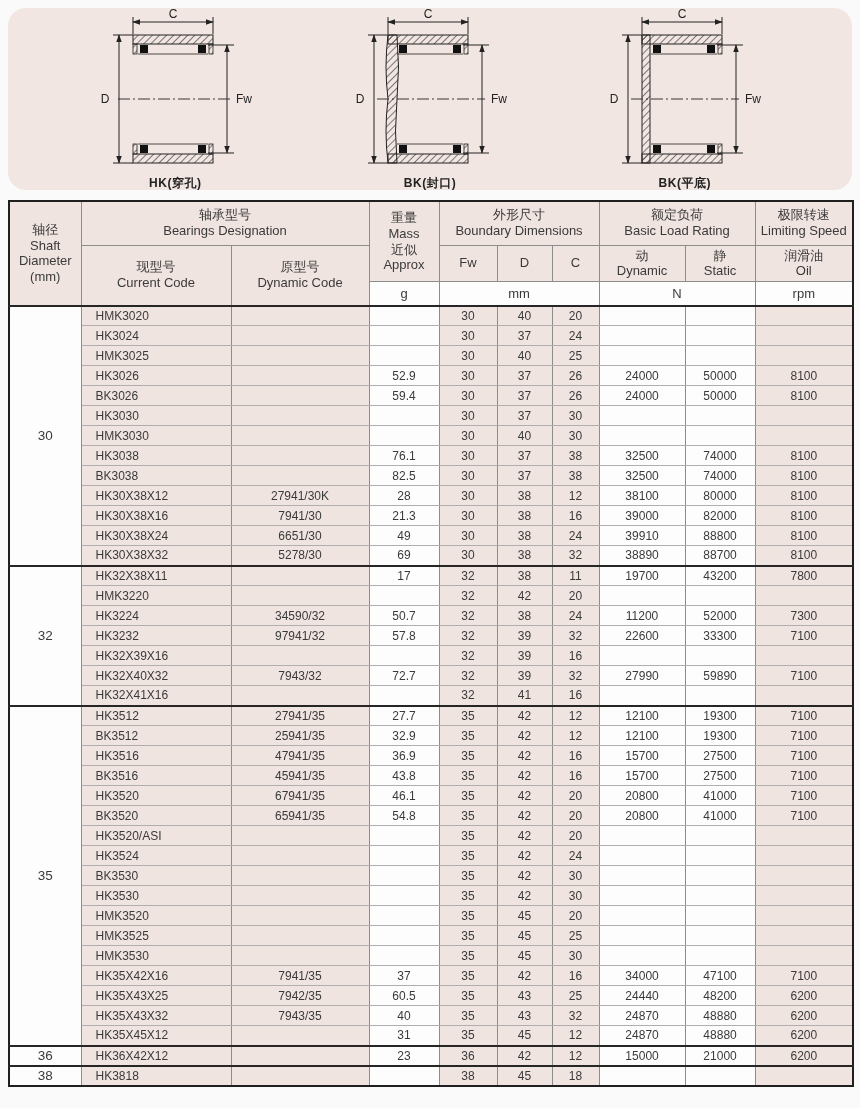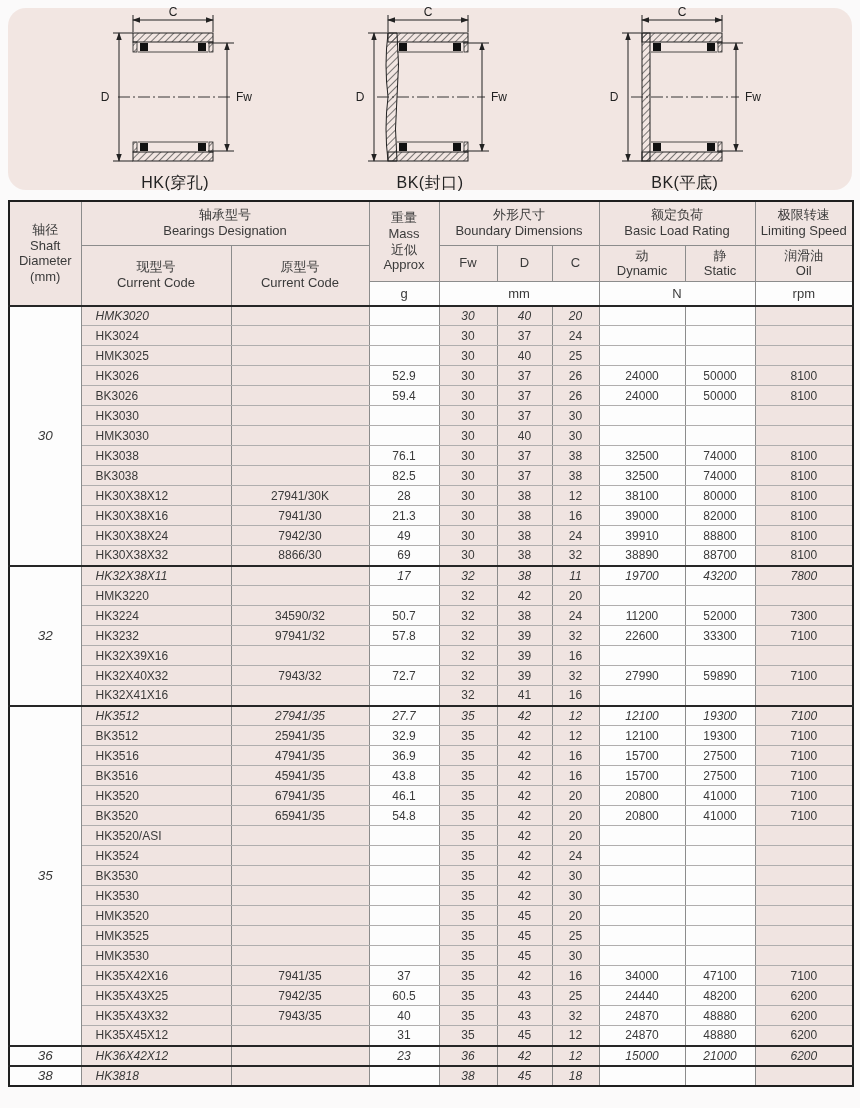--- a/index.html
+++ b/index.html
@@ -14,21 +14,21 @@
   }
   
   .diagram-panel{
     position:absolute; left:8px; top:8px; width:844px; height:182px;
     background:var(--panel); border-radius:18px;
     display:flex; justify-content:space-evenly; align-items:center;
   }
   figure.diagram{display:flex; flex-direction:column; align-items:center;}
   figure.diagram svg{display:block;}
   figcaption{
-    font-size:16px; font-weight:normal; color:#222; margin-top:-4px; letter-spacing:.5px;
+    font-size:12px; font-weight:bold; color:#222; margin-top:-4px; letter-spacing:.5px;
   }
   svg text{font-family:"Liberation Sans",sans-serif; font-size:12px; fill:#222;}
   
   table.spec{
     position:absolute; left:8px; top:200px; width:844px;
     border-collapse:collapse; table-layout:fixed;
     border:2px solid var(--border-dark);
   }
   th,td{
     border:1px solid var(--grid);
@@ -40,21 +40,21 @@
     background:var(--pink); font-weight:normal; font-size:13px;
     line-height:1.22; white-space:pre-line; padding:2px 0;
   }
   thead tr.units th{background:var(--white-cell); height:24px; font-size:13px;}
   thead tr.r1 th{height:44px;}
   thead tr.r2 th{height:36px;}
   tbody td{height:20px; font-size:12px; background:var(--white-cell); line-height:1;}
   tbody td.pk{background:var(--pink);}
   tbody td.code{text-align:left; padding-left:14px;}
   tbody td.shaft{font-size:13.5px; background:var(--white-cell);}
-  tbody tr.grp td{border-top:2px solid #262626;font-style:italic;}
+  tbody tr.grp td{border-top:2px solid #262626;}
 </style>
 </head>
 <body>
 
 <div class="page">
 
   <svg width="0" height="0" style="position:absolute" aria-hidden="true">
     <defs>
       <pattern id="hatch" width="5" height="5" patternUnits="userSpaceOnUse" patternTransform="rotate(45)">
         <line x1="0" y1="0" x2="0" y2="5" stroke="#444" stroke-width="1.4"></line>
@@ -196,21 +196,21 @@
 Boundary Dimensions</th>
         <th colspan="2">额定负荷
 Basic Load Rating</th>
         <th>极限转速
 Limiting Speed</th>
       </tr>
       <tr class="r2">
         <th rowspan="2">现型号
 Current Code</th>
         <th rowspan="2">原型号
-Current Code</th>
+Dynamic Code</th>
         <th>Fw</th>
         <th>D</th>
         <th>C</th>
         <th>动
 Dynamic</th>
         <th>静
 Static</th>
         <th>润滑油
 Oil</th>
       </tr>
@@ -339,32 +339,32 @@
           <td class="mass">21.3</td>
           <td class="dim pk">30</td>
           <td class="dim pk">38</td>
           <td class="dim pk">16</td>
           <td class="load">39000</td>
           <td class="load">82000</td>
           <td class="oil pk">8100</td>
         </tr>
         <tr>
           <td class="code pk">HK30X38X24</td>
-          <td class="orig pk">7942/30</td>
+          <td class="orig pk">6651/30</td>
           <td class="mass">49</td>
           <td class="dim pk">30</td>
           <td class="dim pk">38</td>
           <td class="dim pk">24</td>
           <td class="load">39910</td>
           <td class="load">88800</td>
           <td class="oil pk">8100</td>
         </tr>
         <tr>
           <td class="code pk">HK30X38X32</td>
-          <td class="orig pk">8866/30</td>
+          <td class="orig pk">5278/30</td>
           <td class="mass">69</td>
           <td class="dim pk">30</td>
           <td class="dim pk">38</td>
           <td class="dim pk">32</td>
           <td class="load">38890</td>
           <td class="load">88700</td>
           <td class="oil pk">8100</td>
         </tr>
         <tr class="grp">
           <td rowspan="7" class="shaft">32</td>

